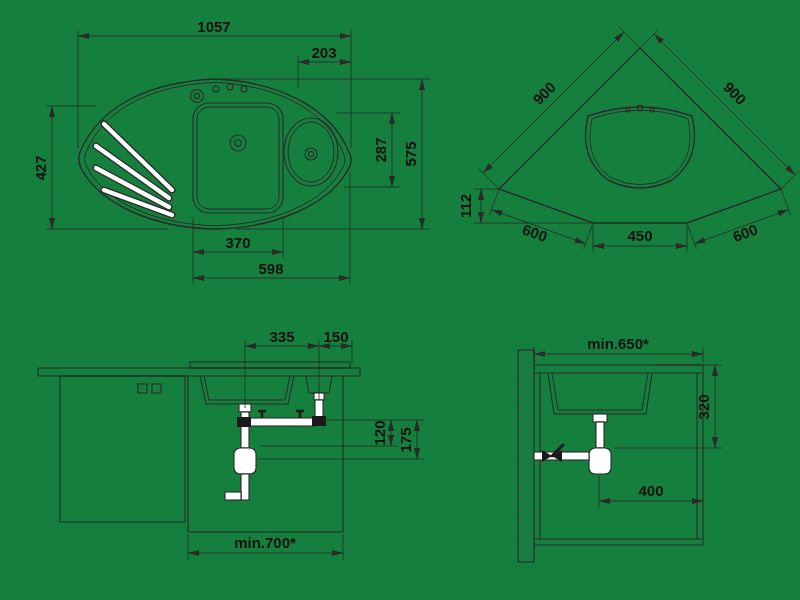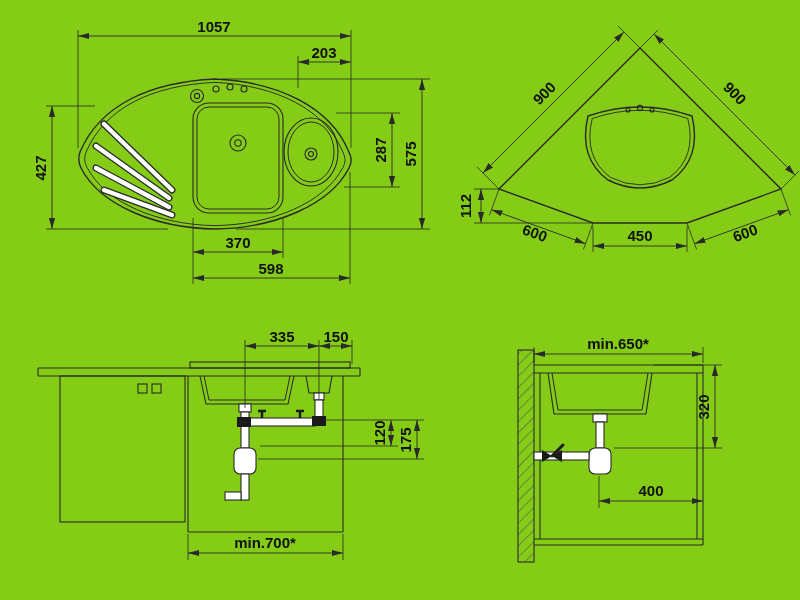--- a/index.html
+++ b/index.html
@@ -1,16 +1,16 @@
 <!DOCTYPE html>
 <html><head>
 <meta charset="utf-8">
 <style>
   html,body{margin:0;padding:0;background:#fff;}
-  #stage{position:relative;width:800px;height:600px;background:#84cc16;overflow:hidden;}
+  #stage{position:relative;width:800px;height:600px;background:#15803d;overflow:hidden;}
   svg{display:block;}
   .ol  {fill:none;stroke:#2a2a2a;stroke-width:1.4;}
   .ol2 {fill:none;stroke:#2a2a2a;stroke-width:1;}
   .th  {fill:none;stroke:#2a2a2a;stroke-width:1.1;}
   .ext {stroke:#2a2a2a;stroke-width:0.8;fill:none;}
   .dl  {stroke:#2a2a2a;stroke-width:0.9;fill:none;}
   .pipe{fill:#ffffff;stroke:#2a2a2a;stroke-width:1.1;}
   .blk {fill:#1a1a1a;stroke:none;}
   .gO  {stroke:#2a2a2a;stroke-width:7;stroke-linecap:round;fill:none;}
   .gI  {stroke:#ffffff;stroke-width:4.4;stroke-linecap:round;fill:none;}

